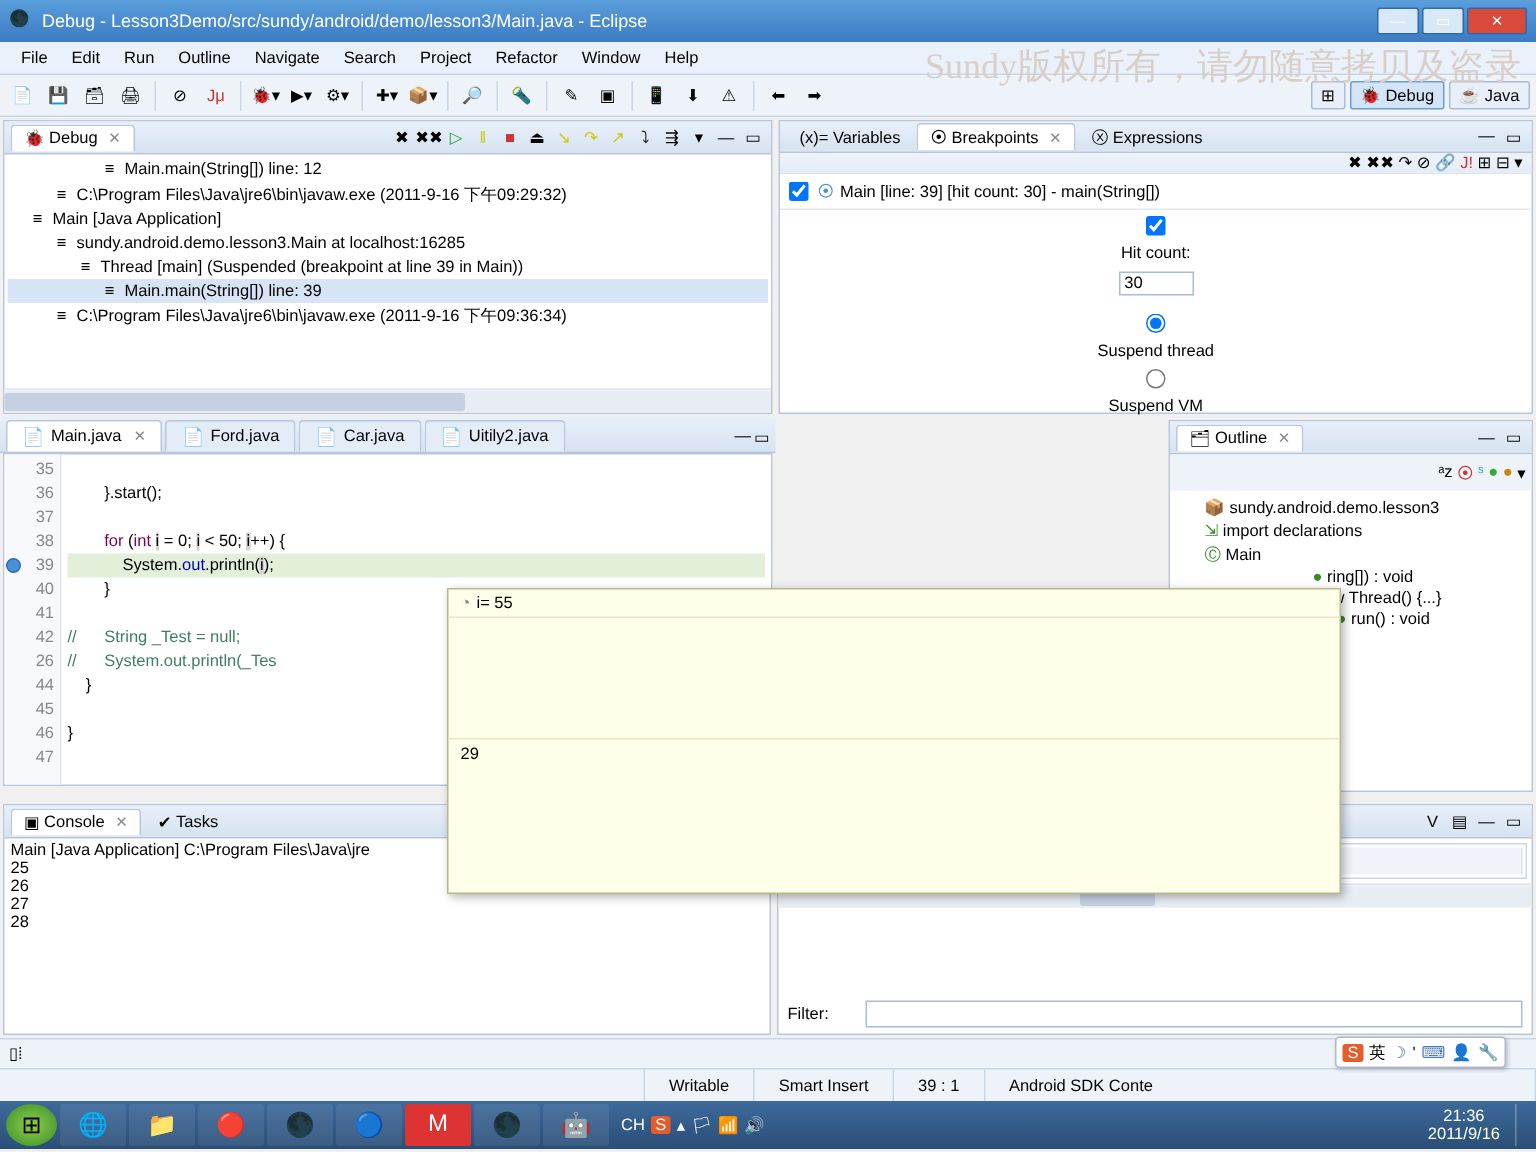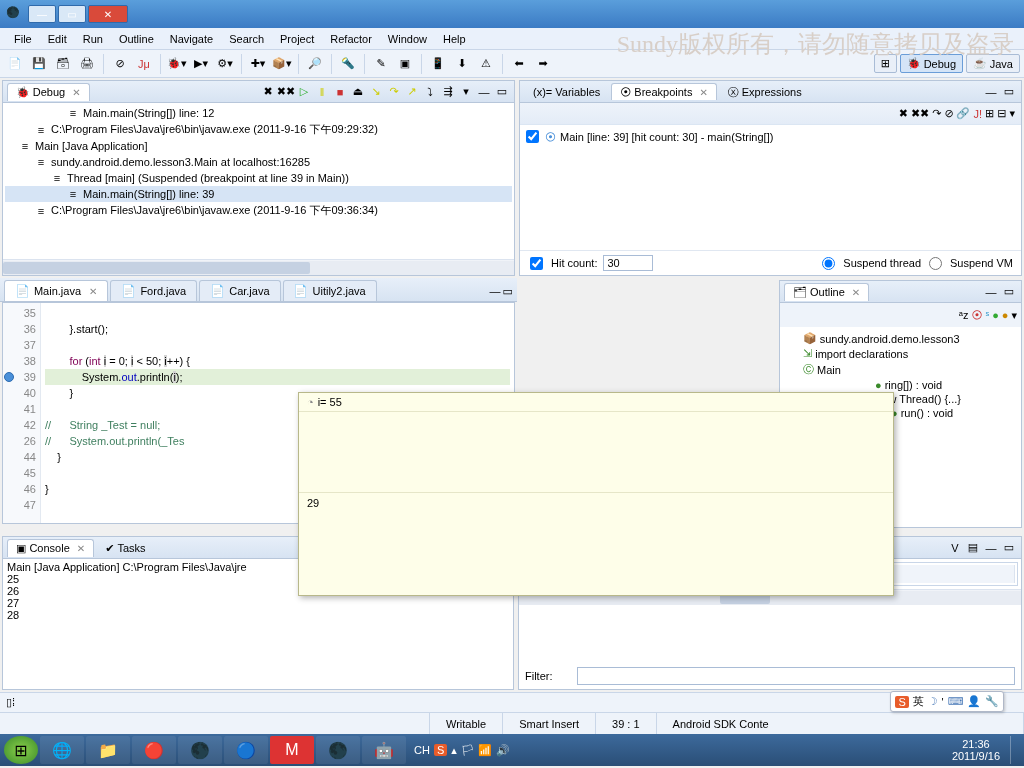--- a/index.html
+++ b/index.html
@@ -28,21 +28,21 @@
 .viewheader .tab.inactive { background: transparent; border-color: transparent; }
 .viewheader .tools { margin-left: auto; display: flex; gap: 2px; }
 .viewheader .tools .tb { width: 16px; height: 16px; display:flex; align-items:center; justify-content:center; }
 .debugtree { flex: 1; overflow: auto; padding: 2px; font-size: 12px; }
 .debugtree .node { display: flex; align-items: center; padding: 1px 0; }
 .debugtree .node.sel { background: #d6e4f5; }
 .debugtree .ind { display: inline-block; }
 .debugtree .ic { width: 16px; height: 14px; display: inline-flex; align-items: center; justify-content: center; margin-right: 2px; }
 .bplist { padding: 4px; }
 .bplist .row { display: flex; align-items: center; gap: 4px; padding: 1px 0; }
-.bpfooter { padding: 4px 8px; display: flex; align-items: center; gap: 6px; border-top: 1px solid #e0e7f1; font-size: 12px; }
+.bpfooter { padding: 4px 8px; display: flex; align-items: center; gap: 6px; border-top: 1px solid #e0e7f1; font-size: 12px; flex-direction: column; }
 .bpfooter input[type=text] { width: 50px; border: 1px solid #a9bcd6; padding: 1px 3px; }
 .editortabs { background: linear-gradient(#e7eff9, #d7e3f2); height: 24px; display: flex; align-items: flex-end; padding: 0 4px; border-bottom: 1px solid #b7c6da; }
 .editortabs .etab { background: #fff; border: 1px solid #b7c6da; border-bottom: none; padding: 3px 10px; border-radius: 3px 3px 0 0; margin-right: 2px; display: flex; align-items: center; gap: 4px; font-size: 12px; }
 .editortabs .etab.inactive { background: #e4ecf7; }
 .editortabs .etools { margin-left: auto; display: flex; gap: 2px; padding-bottom: 3px; }
 .editor { display: flex; background: #fff; height: 222px; border: 1px solid #b7c6da; margin: 0 2px 2px 2px; font-family: Consolas, monospace; font-size: 12px; position: relative; }
 .gutter { width: 38px; background: #f7f9fc; border-right: 1px solid #e3e9f1; text-align: right; color: #888; padding: 2px 4px 2px 0; }
 .gutter .ln { height: 16px; line-height: 16px; }
 .code { flex: 1; padding: 2px 4px; white-space: pre; }
 .code .ln { height: 16px; line-height: 16px; }
@@ -75,20 +75,21 @@
 .scrollbar-h .track { flex: 1; height: 14px; background: #e8ecf3; position: relative; }
 .scrollbar-h .thumb { position: absolute; height: 12px; top: 1px; background: #c5d1e2; border-radius: 2px; }
 .closex { color: #888; font-size: 10px; padding-left: 4px; }
 input[type=checkbox], input[type=radio] { margin: 0 2px; }
 </style>
 </head>
 <body>
 
 <div class="titlebar">
   <span class="icon">🌑</span>
+  <span class="title">Debug - Lesson3Demo/src/sundy/android/demo/lesson3/Main.java - Eclipse</span>
   <div class="winbtns">
     <div class="winbtn">—</div>
     <div class="winbtn">▭</div>
     <div class="winbtn close">✕</div>
   </div>
 </div>
 
 <div class="menubar">
   <span class="menu">File</span>
   <span class="menu">Edit</span>

